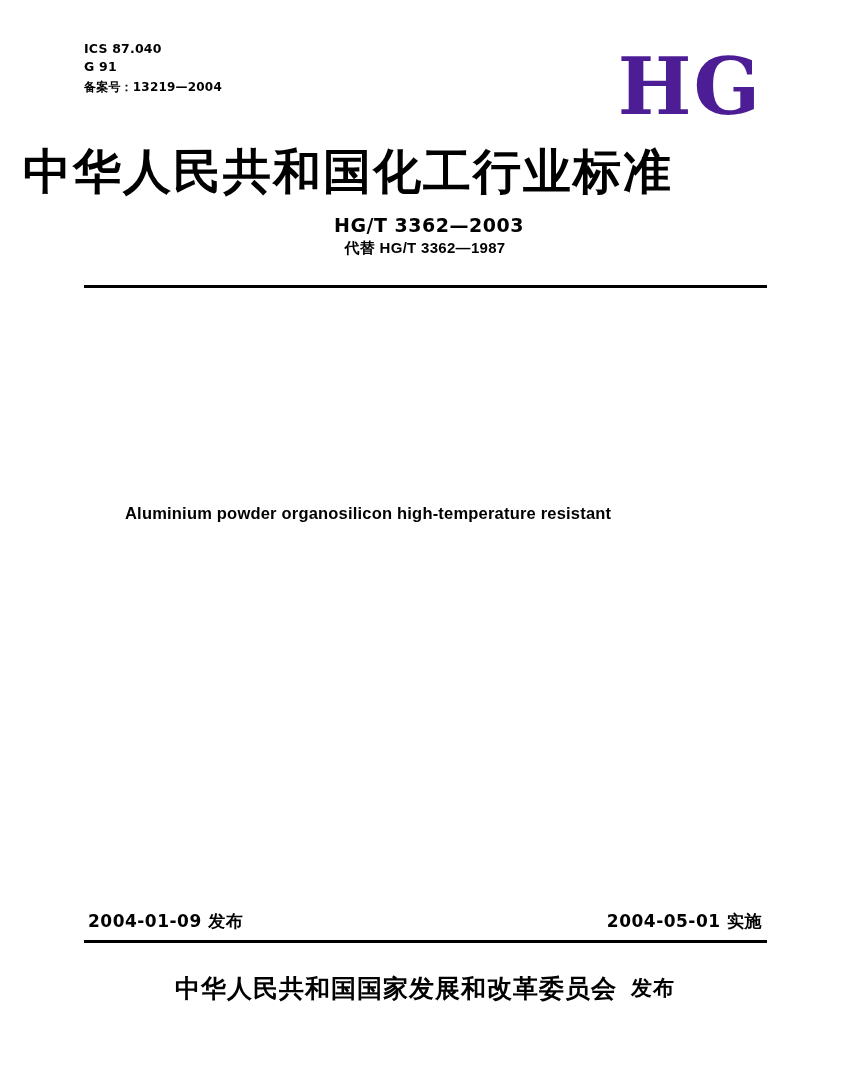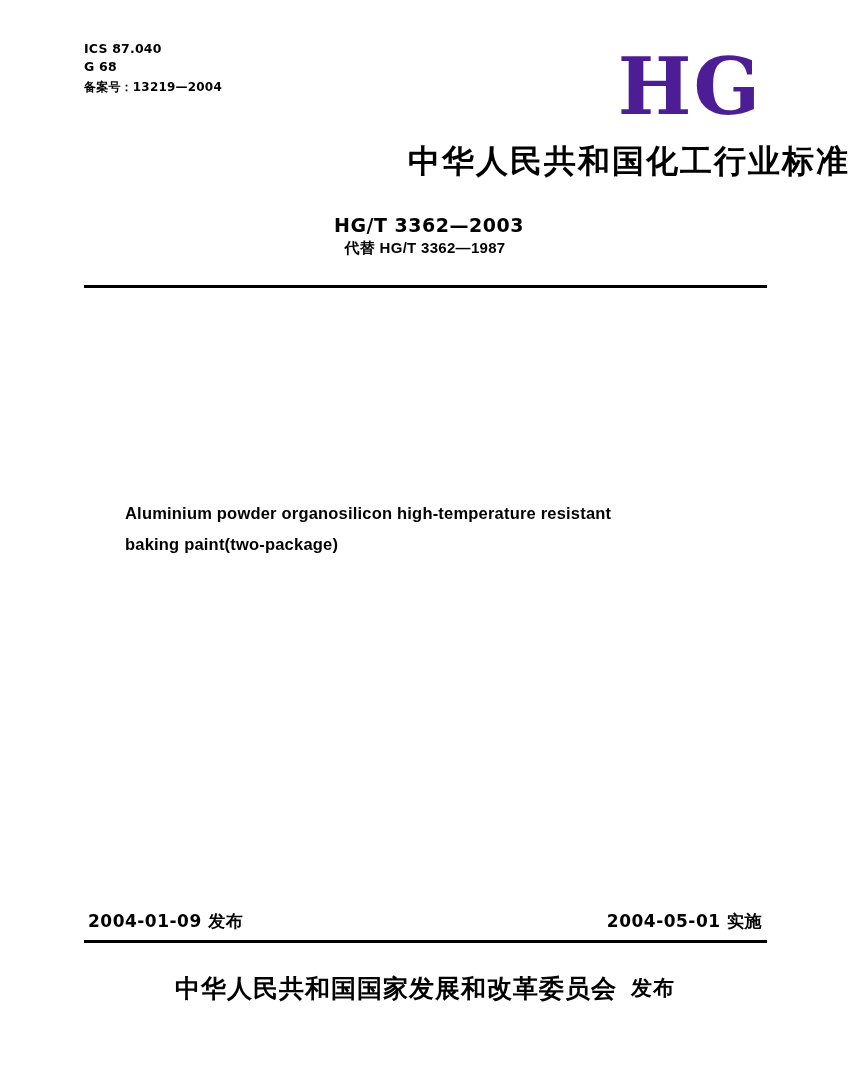--- a/index.html
+++ b/index.html
@@ -53,24 +53,24 @@
     letter-spacing: 2px;
     color: #4c1d95;
   }
 
   
   .std-title {
     position: absolute;
     left: 0;
     right: 0;
     top: 140px;
-    text-align: right;
-    font-family: "DejaVu Sans", sans-serif;
-    font-weight: bold;
-    font-size: 32px;
+    text-align: left;
+    font-family: "DejaVu Sans", sans-serif;
+    font-weight: bold;
+    font-size: 48px;
     letter-spacing: 2px;
     white-space: nowrap;
     padding-left: 23px;
   }
 
   
   .std-number {
     position: absolute;
     left: 0;
     right: 0;
@@ -176,39 +176,38 @@
     top: -2px;
   }
 </style>
 </head>
 <body>
 
 <div class="page">
 
   <div class="ics-block">
     <div>ICS 87.040</div>
-    <div>G 68</div>
+    <div>G 91</div>
     <div class="ics-filing">备案号：13219—2004</div>
   </div>
 
   <div class="hg-mark">HG</div>
 
   <div class="std-title">中华人民共和国化工行业标准</div>
 
   <div class="std-number">
     <div class="num">HG/T 3362—2003</div>
     <div class="replaces">代替 HG/T 3362—1987</div>
   </div>
 
   <div class="rule-top"></div>
 
 
   <div class="subject-en">
     <div>Aluminium powder organosilicon high-temperature resistant</div>
-    <div>baking paint(two-package)</div>
   </div>
 
   <div class="date-issue">2004-01-09 发布</div>
   <div class="date-effective">2004-05-01 实施</div>
 
   <div class="rule-bottom"></div>
 
   <div class="publisher">
     <span class="org">中华人民共和国国家发展和改革委员会</span><span class="verb">发布</span>
   </div>

